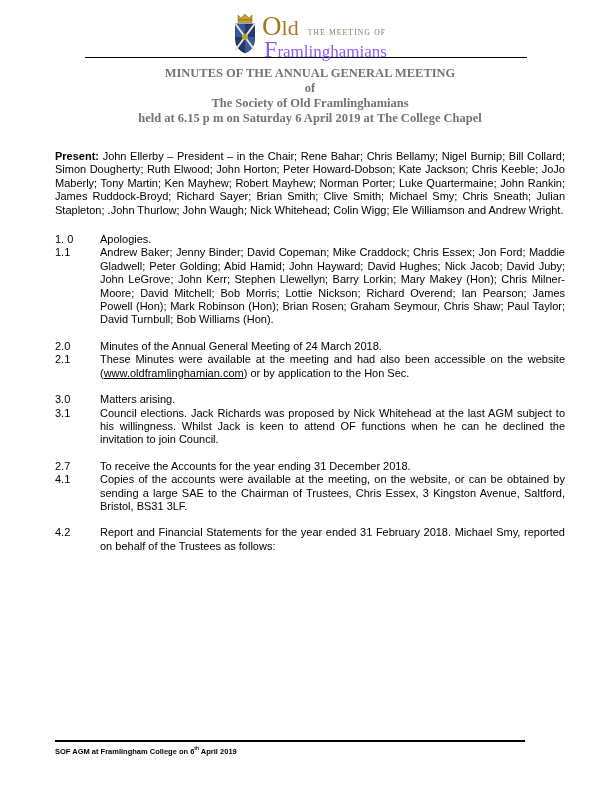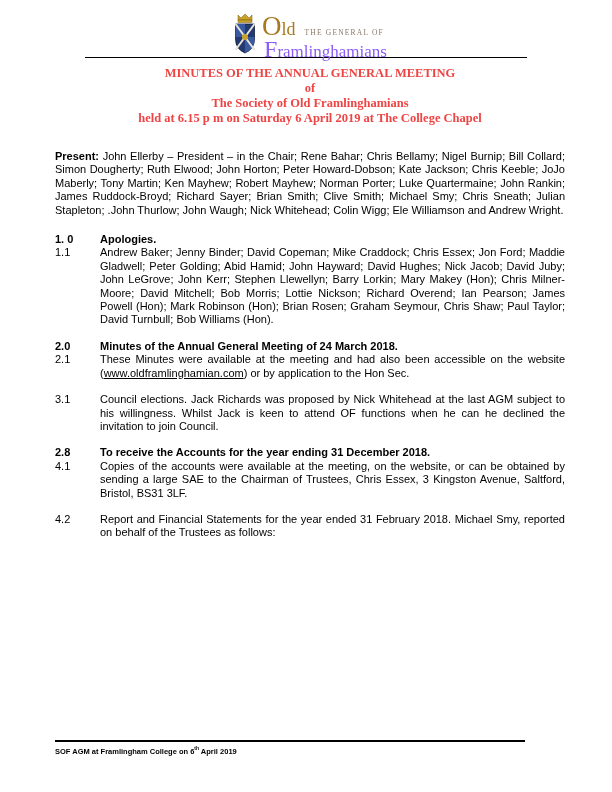--- a/index.html
+++ b/index.html
@@ -18,21 +18,21 @@
   
   .logo {
     display:flex; align-items:flex-start; justify-content:center;
     gap:5px; height:46px;
   }
   .logo-textblock { line-height:1; padding-top:3px; }
   .logo-line1 { display:flex; align-items:baseline; gap:9px; }
   .logo-old {
     display:inline-block;
     font-family:"Liberation Serif", serif;
-    color:#a8781e; font-size:18px; line-height:1;
+    color:#a8781e; font-size:22px; line-height:1;
   }
   .logo-old::first-letter { font-size:27px; }
   .logo-society {
     font-family:"Liberation Serif", serif;
     color:#8a7868; font-size:7.5px; letter-spacing:1.2px;
   }
   .logo-fram {
     display:inline-block;
     font-family:"Liberation Serif", serif;
     color:#8b5cf6; font-size:17px; line-height:1;
@@ -44,33 +44,33 @@
     border-top:1.6px solid #000;
     margin-top:1px;
   }
   
   .title {
     margin-top:8px;
     text-align:center;
     font-family:"Liberation Serif", serif;
     font-weight:bold;
     font-size:12.5px; line-height:15px;
-    color:#ef4444;
+    color:#737373;
   }
   
   .present {
     margin:24px 0 16px 0;
     text-align:justify;
     line-height:13.4px;
   }
   .present b { font-weight:bold; }
   .row { display:flex; line-height:13.4px; }
   .row .num { width:45px; flex-shrink:0; }
   .row .body { flex:1; text-align:justify; }
-  .section-heading { margin-top:13px; font-weight:bold; }
+  .section-heading { margin-top:13px; font-weight:normal; }
   .section-heading .body { text-align:left; }
   .item { margin-top:0;justify-content:center; }
   .item + .item { margin-top:13px; }
   .doc-link { color:#000; text-decoration:underline; }
   
   .footer {
     position:absolute;
     left:55px; top:740px; width:470px;
     border-top:2.6px solid #000;
     padding-top:2px;
@@ -95,21 +95,21 @@
 
       <path d="M2.5 12 L12 12 L12 25 L2.5 25 Z" fill="#3a5aa0"></path>
       <path d="M12 25 L21.5 25 L21.5 27 Q21.5 37 12 41 Z" fill="#3a5aa0"></path>
 
       <path d="M2.5 12 L21.5 38 M21.5 12 L2.5 38" stroke="#e8e4da" stroke-width="2" fill="none"></path>
       <circle cx="12" cy="25" r="3" fill="#c9a227"></circle>
     </svg>
     <div class="logo-textblock">
       <div class="logo-line1">
         <span class="logo-old">Old</span>
-        <span class="logo-society">THE GENERAL OF</span>
+        <span class="logo-society">THE MEETING OF</span>
       </div>
       <div class="logo-fram">Framlinghamians</div>
     </div>
   </div>
   <div class="header-rule"></div>
 
   <div class="title">
     <div>MINUTES OF THE ANNUAL GENERAL MEETING</div>
     <div>of</div>
     <div>The Society of Old Framlinghamians</div>
@@ -129,27 +129,31 @@
 
   <div class="row section-heading">
     <span class="num">2.0</span>
     <span class="body">Minutes of the Annual General Meeting of 24 March 2018.</span>
   </div>
   <div class="row item">
     <span class="num">2.1</span>
     <span class="body"><span>These Minutes were available at the meeting and had also been accessible on the website (</span><a href="#" class="doc-link">www.oldframlinghamian.com</a><span>) or by application to the Hon Sec.</span></span>
   </div>
 
+  <div class="row section-heading">
+    <span class="num">3.0</span>
+    <span class="body">Matters arising.</span>
+  </div>
   <div class="row item">
     <span class="num">3.1</span>
     <span class="body">Council elections.  Jack Richards was proposed by Nick Whitehead at the last AGM subject to his willingness.  Whilst Jack is keen to attend OF functions when he can he declined the invitation to join Council.</span>
   </div>
 
   <div class="row section-heading">
-    <span class="num">2.8</span>
+    <span class="num">2.7</span>
     <span class="body">To receive the Accounts for the year ending 31 December 2018.</span>
   </div>
   <div class="row item">
     <span class="num">4.1</span>
     <span class="body">Copies of the accounts were available at the meeting, on the website, or can be obtained by sending a large SAE to the Chairman of Trustees, Chris Essex, 3 Kingston Avenue, Saltford, Bristol, BS31 3LF.</span>
   </div>
   <div class="row item">
     <span class="num">4.2</span>
     <span class="body">Report and Financial Statements for the year ended 31 February 2018. Michael Smy, reported on behalf of the Trustees as follows:</span>
   </div>

